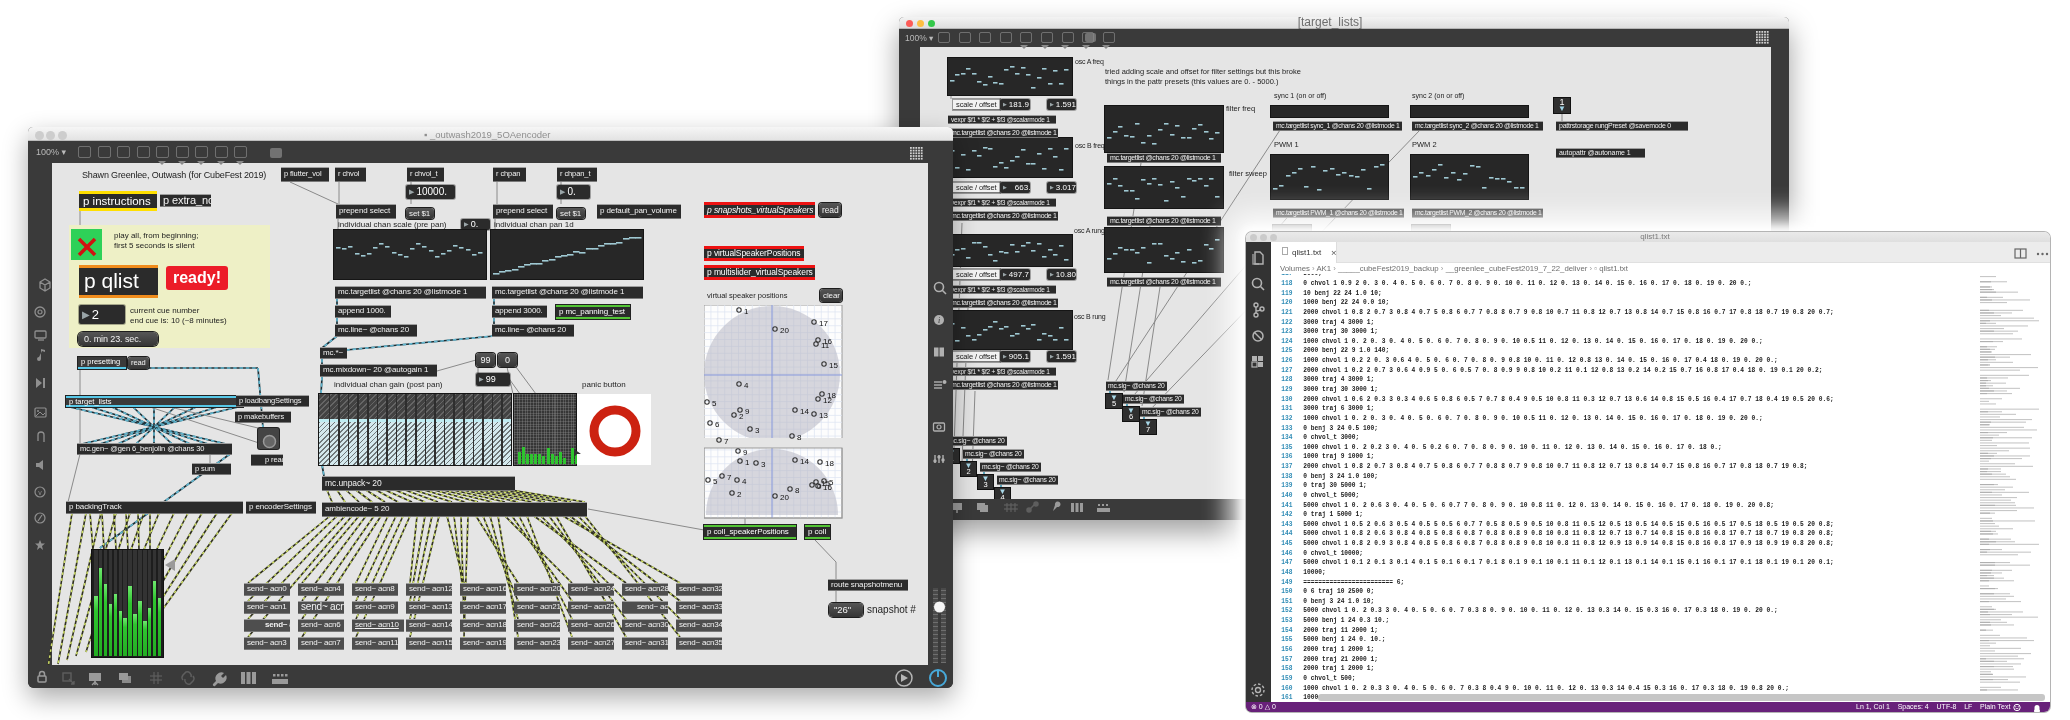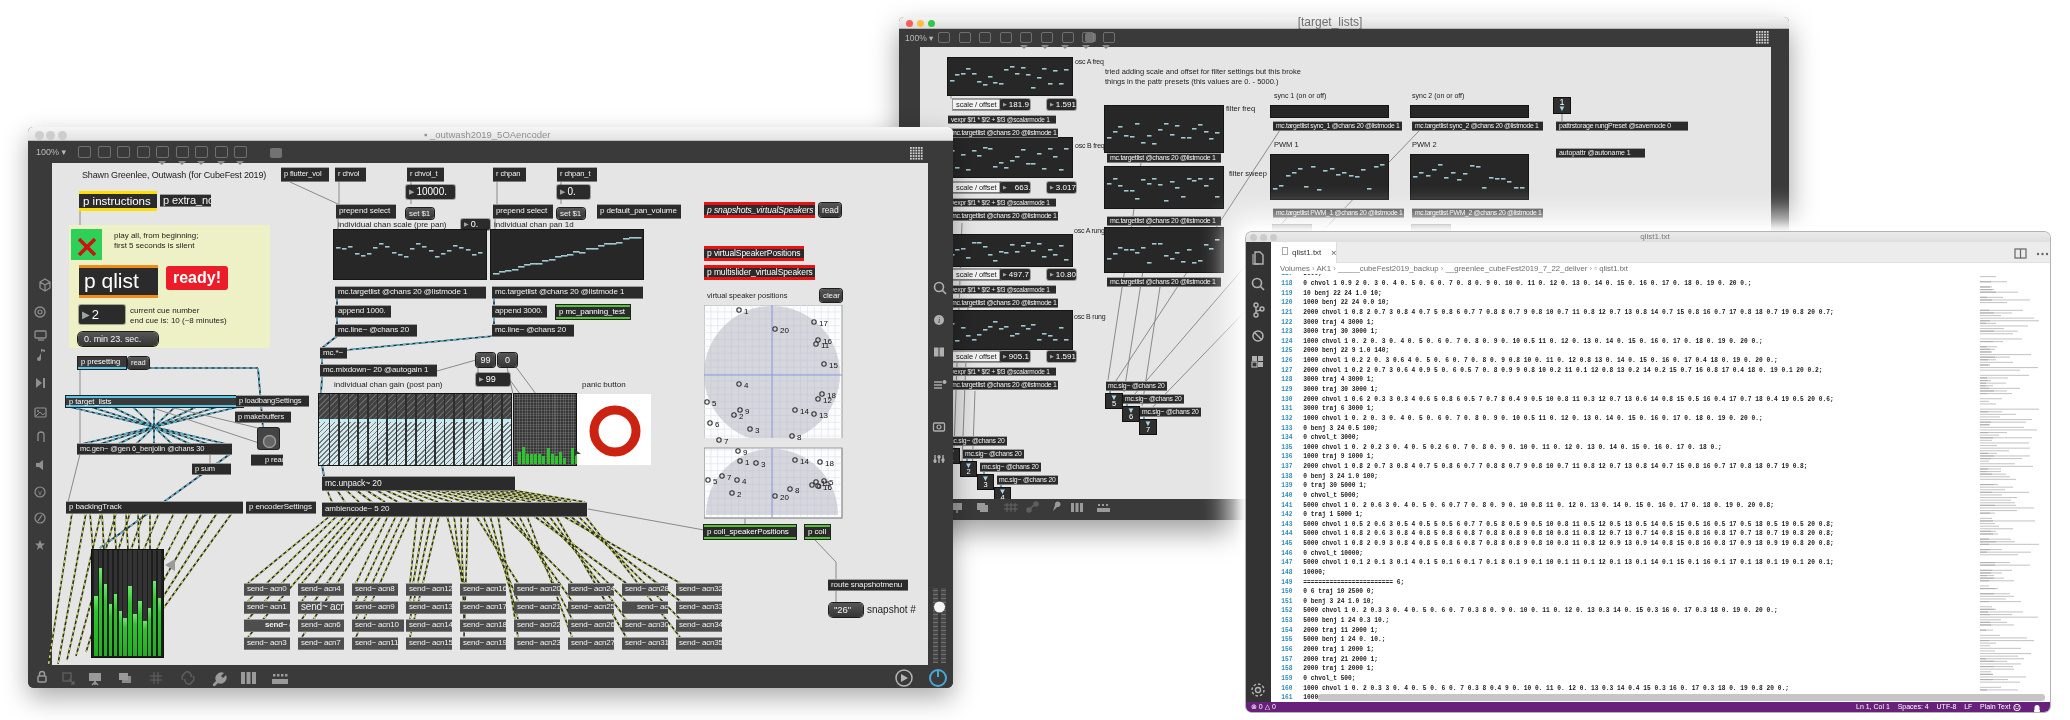--- a/index.html
+++ b/index.html
@@ -1058,21 +1058,21 @@
     <div style="position:absolute;left:216px;top:456px;width:46px;height:13px;background:#4e4e4e;border-top:1.5px solid #9f9f9f;border-bottom:1.5px solid #7a7a7a;color:#f2f2f2;font-size:8px;line-height:10.0px;padding-left:3px;white-space:nowrap;overflow:hidden;letter-spacing:-0.1px;letter-spacing:-0.2px;">send~ acn0</div>
     <div style="position:absolute;left:216px;top:474px;width:46px;height:13px;background:#4e4e4e;border-top:1.5px solid #9f9f9f;border-bottom:1.5px solid #7a7a7a;color:#f2f2f2;font-size:8px;line-height:10.0px;padding-left:3px;white-space:nowrap;overflow:hidden;letter-spacing:-0.1px;letter-spacing:-0.2px;">send~ acn1</div>
     <div style="position:absolute;left:216px;top:492px;width:46px;height:13px;background:#4e4e4e;border-top:1.5px solid #9f9f9f;border-bottom:1.5px solid #7a7a7a;color:#f2f2f2;font-size:8px;line-height:10.0px;padding-left:21px;white-space:nowrap;overflow:hidden;letter-spacing:-0.1px;letter-spacing:-0.2px;font-weight:bold;">send~ acn2</div>
     <div style="position:absolute;left:216px;top:510px;width:46px;height:13px;background:#4e4e4e;border-top:1.5px solid #9f9f9f;border-bottom:1.5px solid #7a7a7a;color:#f2f2f2;font-size:8px;line-height:10.0px;padding-left:3px;white-space:nowrap;overflow:hidden;letter-spacing:-0.1px;letter-spacing:-0.2px;">send~ acn3</div>
     <div style="position:absolute;left:270px;top:456px;width:46px;height:13px;background:#4e4e4e;border-top:1.5px solid #9f9f9f;border-bottom:1.5px solid #7a7a7a;color:#f2f2f2;font-size:8px;line-height:10.0px;padding-left:3px;white-space:nowrap;overflow:hidden;letter-spacing:-0.1px;letter-spacing:-0.2px;">send~ acn4</div>
     <div style="position:absolute;left:270px;top:474px;width:46px;height:13px;background:#4e4e4e;border-top:1.5px solid #9f9f9f;border-bottom:1.5px solid #7a7a7a;color:#f2f2f2;font-size:10px;line-height:10.0px;padding-left:3px;white-space:nowrap;overflow:hidden;letter-spacing:-0.1px;letter-spacing:-0.2px;">send~ acn5</div>
     <div style="position:absolute;left:270px;top:492px;width:46px;height:13px;background:#4e4e4e;border-top:1.5px solid #9f9f9f;border-bottom:1.5px solid #7a7a7a;color:#f2f2f2;font-size:8px;line-height:10.0px;padding-left:3px;white-space:nowrap;overflow:hidden;letter-spacing:-0.1px;letter-spacing:-0.2px;">send~ acn6</div>
     <div style="position:absolute;left:270px;top:510px;width:46px;height:13px;background:#4e4e4e;border-top:1.5px solid #9f9f9f;border-bottom:1.5px solid #7a7a7a;color:#f2f2f2;font-size:8px;line-height:10.0px;padding-left:3px;white-space:nowrap;overflow:hidden;letter-spacing:-0.1px;letter-spacing:-0.2px;">send~ acn7</div>
     <div style="position:absolute;left:324px;top:456px;width:46px;height:13px;background:#4e4e4e;border-top:1.5px solid #9f9f9f;border-bottom:1.5px solid #7a7a7a;color:#f2f2f2;font-size:8px;line-height:10.0px;padding-left:3px;white-space:nowrap;overflow:hidden;letter-spacing:-0.1px;letter-spacing:-0.2px;">send~ acn8</div>
     <div style="position:absolute;left:324px;top:474px;width:46px;height:13px;background:#4e4e4e;border-top:1.5px solid #9f9f9f;border-bottom:1.5px solid #7a7a7a;color:#f2f2f2;font-size:8px;line-height:10.0px;padding-left:3px;white-space:nowrap;overflow:hidden;letter-spacing:-0.1px;letter-spacing:-0.2px;">send~ acn9</div>
-    <div style="position:absolute;left:324px;top:492px;width:52px;height:13px;background:#4e4e4e;border-top:1.5px solid #9f9f9f;border-bottom:1.5px solid #7a7a7a;color:#f2f2f2;font-size:8px;line-height:10.0px;padding-left:3px;white-space:nowrap;overflow:hidden;letter-spacing:-0.1px;letter-spacing:-0.2px;">send~ acn10</div>
+    <div style="position:absolute;left:324px;top:492px;width:52px;height:13px;background:#4e4e4e;border-top:1.5px solid #9f9f9f;border-bottom:1.5px solid #7a7a7a;color:#f2f2f2;font-size:8px;line-height:10.0px;padding-left:3px;white-space:nowrap;overflow:hidden;letter-spacing:-0.1px;letter-spacing:-0.2px;text-decoration:underline;">send~ acn10</div>
     <div style="position:absolute;left:324px;top:510px;width:46px;height:13px;background:#4e4e4e;border-top:1.5px solid #9f9f9f;border-bottom:1.5px solid #7a7a7a;color:#f2f2f2;font-size:8px;line-height:10.0px;padding-left:3px;white-space:nowrap;overflow:hidden;letter-spacing:-0.1px;letter-spacing:-0.2px;">send~ acn11</div>
     <div style="position:absolute;left:378px;top:456px;width:46px;height:13px;background:#4e4e4e;border-top:1.5px solid #9f9f9f;border-bottom:1.5px solid #7a7a7a;color:#f2f2f2;font-size:8px;line-height:10.0px;padding-left:3px;white-space:nowrap;overflow:hidden;letter-spacing:-0.1px;letter-spacing:-0.2px;">send~ acn12</div>
     <div style="position:absolute;left:378px;top:474px;width:46px;height:13px;background:#4e4e4e;border-top:1.5px solid #9f9f9f;border-bottom:1.5px solid #7a7a7a;color:#f2f2f2;font-size:8px;line-height:10.0px;padding-left:3px;white-space:nowrap;overflow:hidden;letter-spacing:-0.1px;letter-spacing:-0.2px;">send~ acn13</div>
     <div style="position:absolute;left:378px;top:492px;width:46px;height:13px;background:#4e4e4e;border-top:1.5px solid #9f9f9f;border-bottom:1.5px solid #7a7a7a;color:#f2f2f2;font-size:8px;line-height:10.0px;padding-left:3px;white-space:nowrap;overflow:hidden;letter-spacing:-0.1px;letter-spacing:-0.2px;">send~ acn14</div>
     <div style="position:absolute;left:378px;top:510px;width:46px;height:13px;background:#4e4e4e;border-top:1.5px solid #9f9f9f;border-bottom:1.5px solid #7a7a7a;color:#f2f2f2;font-size:8px;line-height:10.0px;padding-left:3px;white-space:nowrap;overflow:hidden;letter-spacing:-0.1px;letter-spacing:-0.2px;">send~ acn15</div>
     <div style="position:absolute;left:432px;top:456px;width:46px;height:13px;background:#4e4e4e;border-top:1.5px solid #9f9f9f;border-bottom:1.5px solid #7a7a7a;color:#f2f2f2;font-size:8px;line-height:10.0px;padding-left:3px;white-space:nowrap;overflow:hidden;letter-spacing:-0.1px;letter-spacing:-0.2px;">send~ acn16</div>
     <div style="position:absolute;left:432px;top:474px;width:46px;height:13px;background:#4e4e4e;border-top:1.5px solid #9f9f9f;border-bottom:1.5px solid #7a7a7a;color:#f2f2f2;font-size:8px;line-height:10.0px;padding-left:3px;white-space:nowrap;overflow:hidden;letter-spacing:-0.1px;letter-spacing:-0.2px;">send~ acn17</div>
     <div style="position:absolute;left:432px;top:492px;width:46px;height:13px;background:#4e4e4e;border-top:1.5px solid #9f9f9f;border-bottom:1.5px solid #7a7a7a;color:#f2f2f2;font-size:8px;line-height:10.0px;padding-left:3px;white-space:nowrap;overflow:hidden;letter-spacing:-0.1px;letter-spacing:-0.2px;">send~ acn18</div>
     <div style="position:absolute;left:432px;top:510px;width:46px;height:13px;background:#4e4e4e;border-top:1.5px solid #9f9f9f;border-bottom:1.5px solid #7a7a7a;color:#f2f2f2;font-size:8px;line-height:10.0px;padding-left:3px;white-space:nowrap;overflow:hidden;letter-spacing:-0.1px;letter-spacing:-0.2px;">send~ acn19</div>
     <div style="position:absolute;left:486px;top:456px;width:46px;height:13px;background:#4e4e4e;border-top:1.5px solid #9f9f9f;border-bottom:1.5px solid #7a7a7a;color:#f2f2f2;font-size:8px;line-height:10.0px;padding-left:3px;white-space:nowrap;overflow:hidden;letter-spacing:-0.1px;letter-spacing:-0.2px;">send~ acn20</div>

